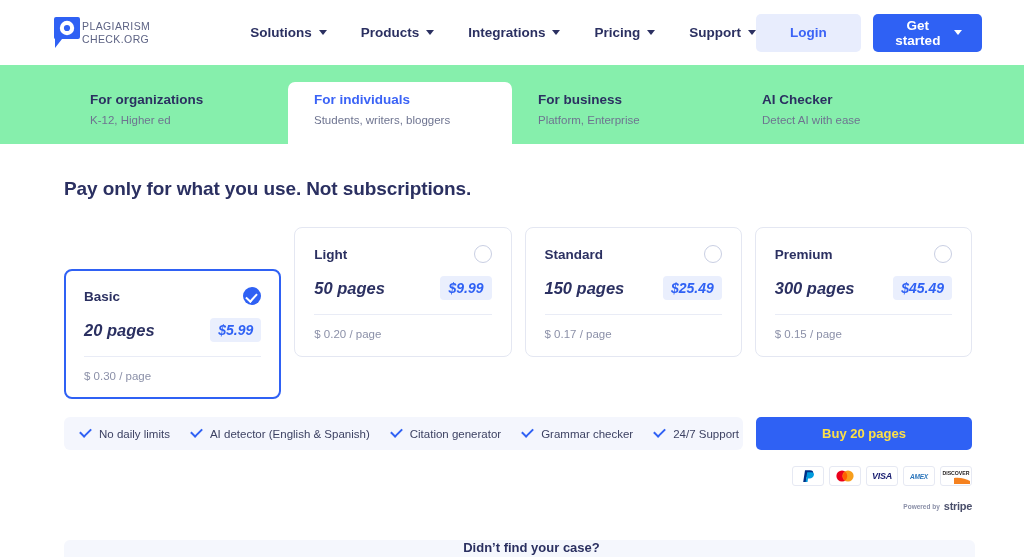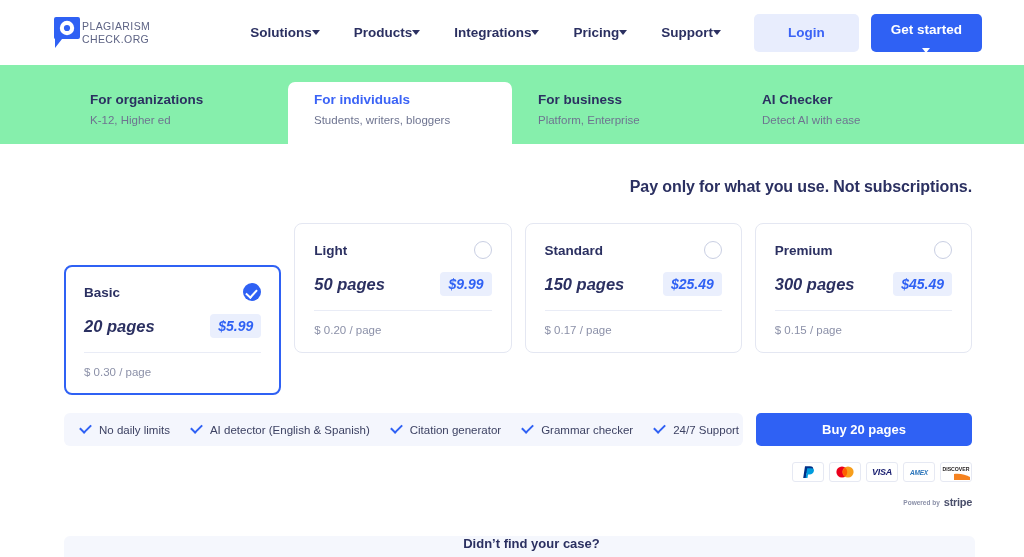--- a/index.html
+++ b/index.html
@@ -35,20 +35,21 @@
   }
   .nav {
     display: flex;
     align-items: center;
     gap: 34px;
     margin-left: 100px;
   }
   .nav-item {
     display: flex;
     align-items: center;
+    gap: 7px;
     font-size: 13.5px;
     font-weight: 600;
     color: #2b3061;
     cursor: pointer;
     white-space: nowrap;
   }
   .caret {
     width: 0; height: 0;
     border-left: 4px solid transparent;
     border-right: 4px solid transparent;
@@ -73,28 +74,27 @@
     cursor: pointer;
     font-family: inherit;
   }
   .btn-start {
     background: #2f61f4;
     color: #ffffff;
     font-size: 13.5px;
     font-weight: 700;
     border: none;
     border-radius: 5px;
-    padding: 8px 20px;
+    padding: 0 20px;
     height: 38px;
     display: flex;
     align-items: center;
     gap: 11px;
     cursor: pointer;
     font-family: inherit;
-    flex-direction: column;
   }
 
   
   .tabs-band {
     background: #86efac;
     height: 79px;
     display: flex;
     align-items: flex-end;
     padding-left: 64px;
     position: relative;
@@ -115,26 +115,25 @@
   }
   .tab.active .tab-title { color: #3b63f6; }
   .tab-sub {
     font-size: 11.5px;
     color: #6e7490;
   }
 
   
   .main { padding: 0 52px; position: relative; }
   .page-title {
-    font-size: 16px;
+    font-size: 19px;
     font-weight: 700;
     color: #2b3061;
     margin: 34px 0 0 12px;
     letter-spacing: -.1px;
-    text-align: right;
   }
 
   .cards {
     display: flex;
     gap: 13px;
     margin: 27px 0 0 12px;
   }
   .card {
     width: 219px;
     height: 130px;
@@ -240,21 +239,21 @@
     border-width: 0 0 2px 2px;
     transform: rotate(-45deg);
     margin-top: -4px;
     flex: 0 0 auto;
   }
   .buy-col { width: 219px; }
   .btn-buy {
     width: 100%;
     height: 33px;
     background: #2f61f4;
-    color: #ffffff;
+    color: #fde047;
     border: none;
     border-radius: 5px;
     font-size: 13px;
     font-weight: 700;
     cursor: pointer;
     font-family: inherit;
   }
   .pay-icons {
     display: flex;
     justify-content: flex-end;

